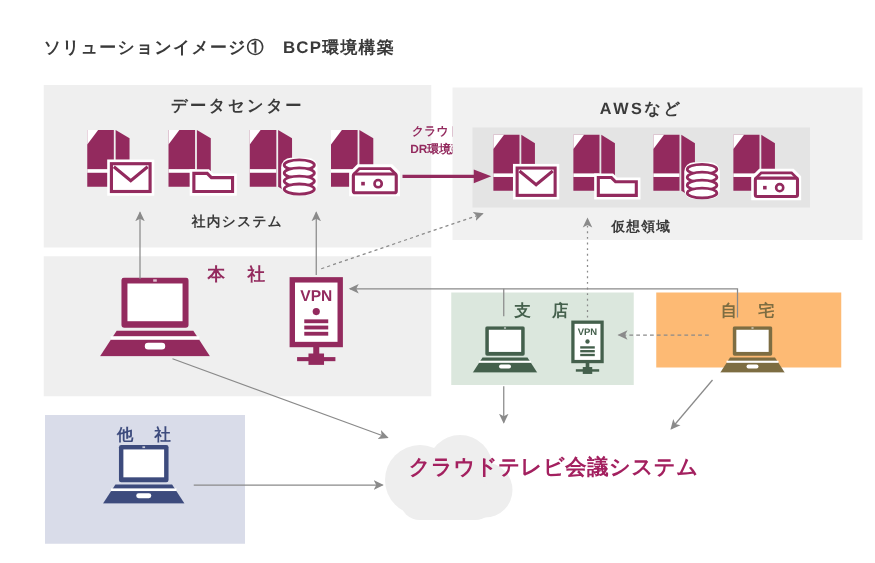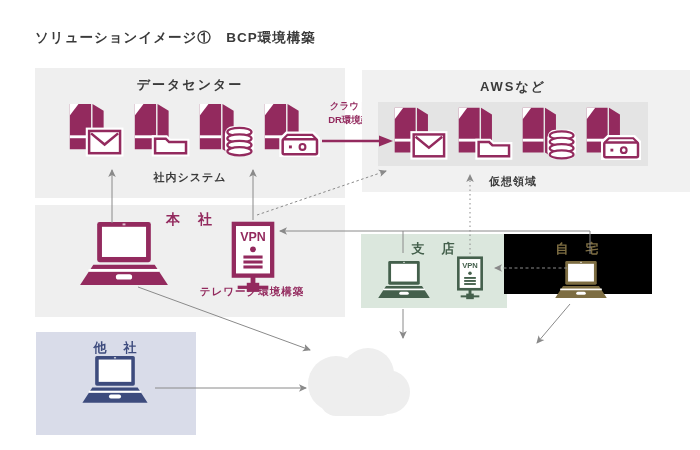--- a/index.html
+++ b/index.html
@@ -30,21 +30,21 @@
   .server-row svg{width:64px;height:58px;display:block;}
   .aws-inner .server-row{top:3px;}
   .aws-inner .server-row svg{width:63px;height:57px;}
 
   .hq{left:35px;top:205px;width:310px;height:112px;background:#efefef;color:#932a5e;padding-left:22px;}
   .hq h2{top:6px;font-size:14px;color:#932a5e;}
   .hq .caption{left:132px;width:170px;top:80px;font-size:10.5px;color:#932a5e;}
 
   .branch{left:361px;top:234px;width:146px;height:74px;background:#dbe7dd;color:#44604c;}
   .branch h2{top:6px;color:#44604c;}
-  .home{left:504px;top:234px;width:148px;height:60px;background:#000000;color:#7d6d42;}
+  .home{left:525px;top:234px;width:148px;height:60px;background:#fdba74;color:#7d6d42;}
   .home h2{top:6px;color:#7d6d42;}
   .other{left:36px;top:332px;width:160px;height:103px;background:#d9dce9;color:#3d4b7d;}
   .other h2{top:7px;color:#3d4b7d;}
 
   .icon-wrap{position:absolute;}
   .icon-wrap svg{display:block;width:100%;height:auto;}
   .hq-laptop{left:43px;top:17px;width:92px;}
   .hq-vpn{left:195px;top:16px;width:46px;}
   .branch-laptop{left:16px;top:27px;width:54px;}
   .branch-vpn{left:95px;top:22px;width:28px;}
@@ -218,21 +218,20 @@
     <text x="24" y="21" text-anchor="middle" font-size="13" font-weight="bold" font-family="Liberation Sans, sans-serif" fill="currentColor">VPN</text>
     <circle cx="24" cy="29.5" r="3" fill="currentColor"></circle>
     <rect x="14" y="36" width="20" height="3.2" fill="currentColor"></rect>
     <rect x="14" y="41.2" width="20" height="3.2" fill="currentColor"></rect>
     <rect x="14" y="46.4" width="20" height="3.2" fill="currentColor"></rect>
     <rect x="21.5" y="57" width="5" height="9" fill="currentColor"></rect>
     <rect x="8" y="67.5" width="32" height="3.4" fill="currentColor"></rect>
     <rect x="17.5" y="64.5" width="13" height="9.5" fill="currentColor"></rect>
   </svg>
       </div>
-    <div class="caption">テレワーク環境構築</div>
   </section>
 
   <section class="box branch">
     <h2>支　店</h2>
     <div class="icon-wrap branch-laptop">
         <svg viewBox="0 0 96 66">
     <rect x="20" y="0" width="56" height="42" rx="2.5" fill="currentColor"></rect>
     <rect x="25" y="5" width="46" height="31.5" fill="#fff"></rect>
     <rect x="46.5" y="1.5" width="3" height="2" fill="#fff" opacity="0.7"></rect>
     <polygon points="16,44.5 80,44.5 94,66 2,66" fill="currentColor"></polygon>
@@ -285,20 +284,21 @@
 
   <svg class="cloud-shape" viewBox="0 0 115 72">
     <g fill="#eeeeee">
       <circle cx="36" cy="40" r="28"></circle>
       <circle cx="68" cy="30" r="26"></circle>
       <circle cx="88" cy="48" r="22"></circle>
       <circle cx="40" cy="56" r="16"></circle>
       <rect x="20" y="40" width="76" height="32" rx="16"></rect>
     </g>
   </svg>
+  <div class="cloud-title">クラウドテレビ会議システム</div>
 
   <svg class="connectors">
     <defs>
       <marker id="ah" markerUnits="userSpaceOnUse" markerWidth="10" markerHeight="10" refX="7" refY="5" orient="auto">
         <path d="M0,1.2 L8,5 L0,8.8 L2,5 Z" fill="#8a8a8a"></path>
       </marker>
     </defs>
     <g stroke="#8a8a8a" stroke-width="1" fill="none">
       <path d="M112,223 V170" marker-end="url(#ah)"></path>
       <path d="M253,220 V170" marker-end="url(#ah)"></path>

